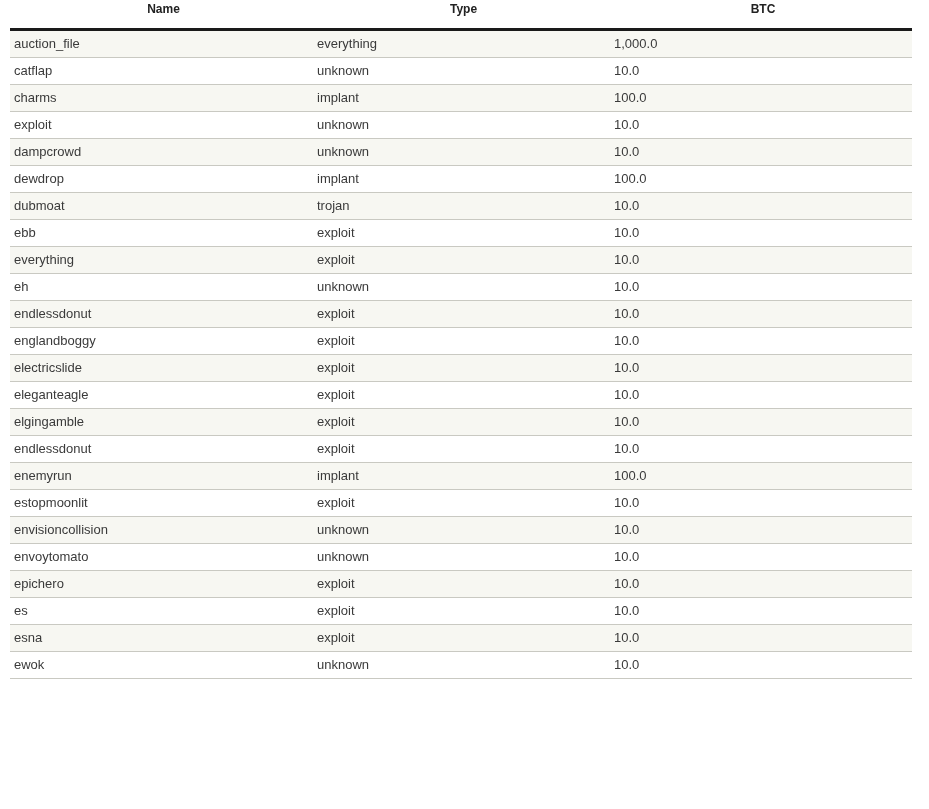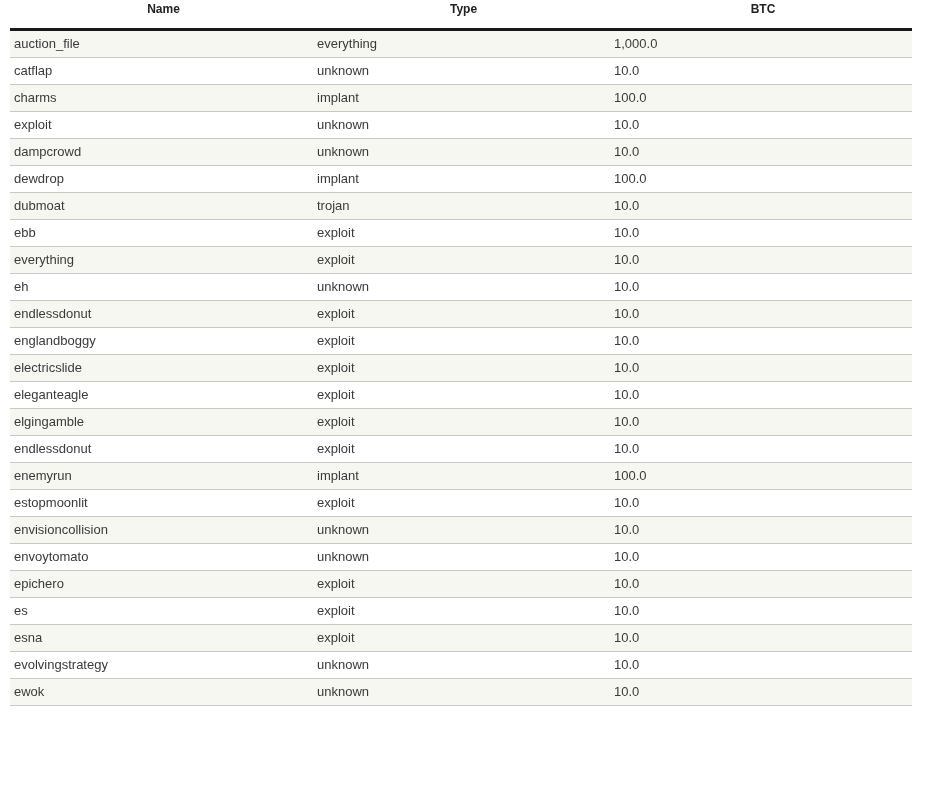--- a/index.html
+++ b/index.html
@@ -193,24 +193,19 @@
           <td>es</td>
           <td>exploit</td>
           <td>10.0</td>
         </tr>
         <tr>
           <td>esna</td>
           <td>exploit</td>
           <td>10.0</td>
         </tr>
         <tr>
-          <td>evolvingstrategy</td>
-          <td>unknown</td>
-          <td>10.0</td>
-        </tr>
-        <tr>
           <td>ewok</td>
           <td>unknown</td>
           <td>10.0</td>
         </tr>
       </tbody>
   </table>
 </div>
 
 </body></html>

